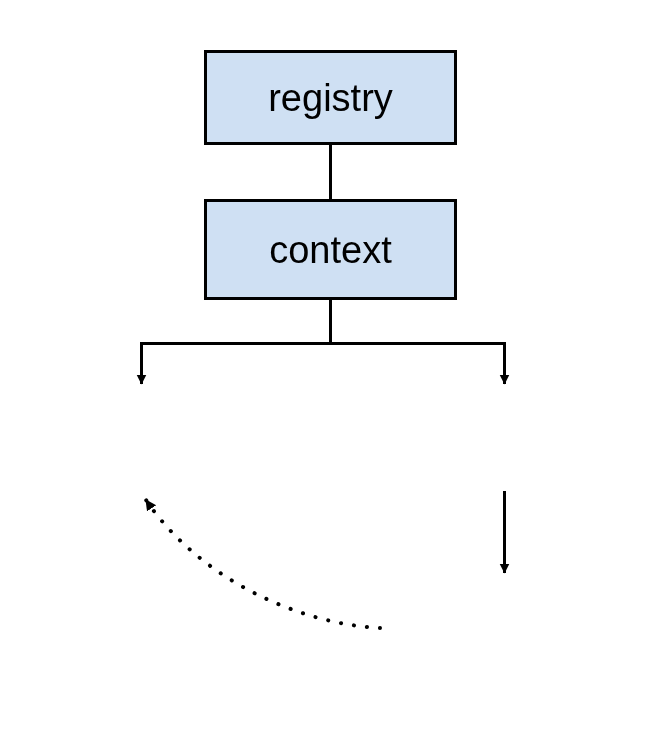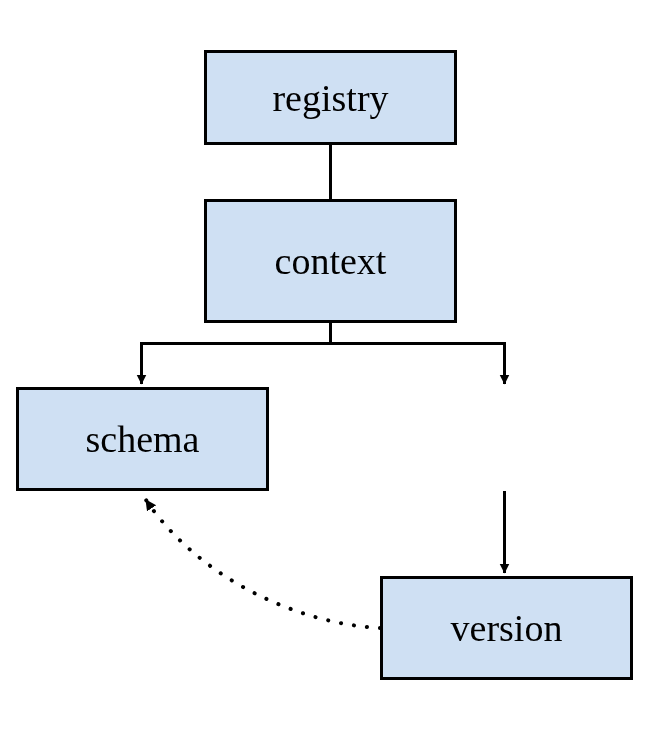--- a/index.html
+++ b/index.html
@@ -29,30 +29,30 @@
     position: absolute;
     box-sizing: border-box;
     background: #cfe0f3;
     border: 3px solid #000000;
     display: flex;
     align-items: center;
     justify-content: center;
     z-index: 2;
   }
   .node-label {
-    font-family: Liberation Serif, serif;
+    font-family: Liberation Sans, sans-serif;
     font-size: 38px;
     line-height: 1;
     color: #000000;
     letter-spacing: 0px;
     white-space: nowrap;
   }
   
   #node-registry { left: 204px; top: 50px;  width: 253px; height: 95px;  }
-  #node-context  { left: 204px; top: 199px; width: 253px; height: 124px; }
+  #node-context  { left: 204px; top: 199px; width: 253px; height: 101px; }
   #node-schema   { left: 16px;  top: 387px; width: 253px; height: 104px; }
   #node-subject  { left: 380px; top: 387px; width: 253px; height: 104px; }
   #node-version  { left: 380px; top: 576px; width: 253px; height: 104px; }
 </style>
 </head>
 <body>
 
 <div id="diagram-canvas">
 
   <svg id="edge-layer" width="669" height="745" viewBox="0 0 669 745" xmlns="http://www.w3.org/2000/svg" aria-hidden="true">
@@ -93,22 +93,16 @@
   </svg>
 
   <div class="node" id="node-registry">
     <span class="node-label">registry</span>
   </div>
 
   <div class="node" id="node-context">
     <span class="node-label">context</span>
   </div>
 
-  <div class="node" id="node-schema">
-    <span class="node-label">schema</span>
-  </div>
 
 
-  <div class="node" id="node-version">
-    <span class="node-label">version</span>
-  </div>
 
 </div>
 
 </body></html>

